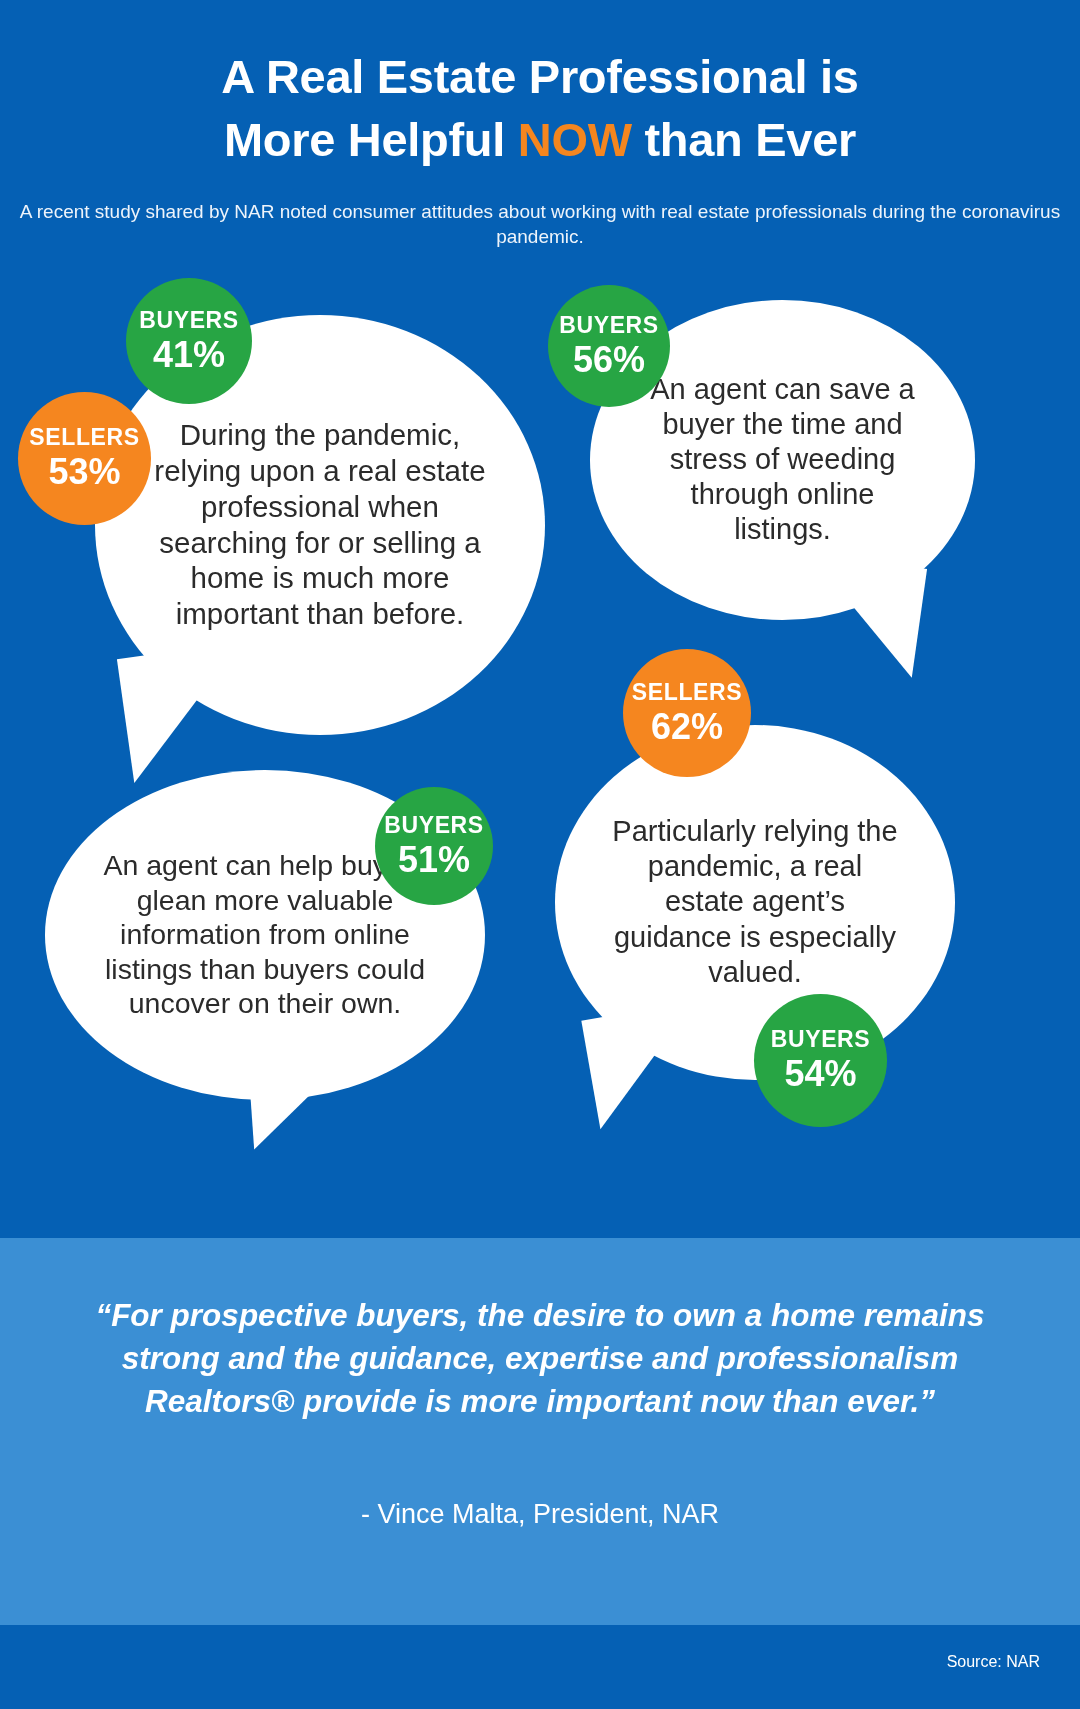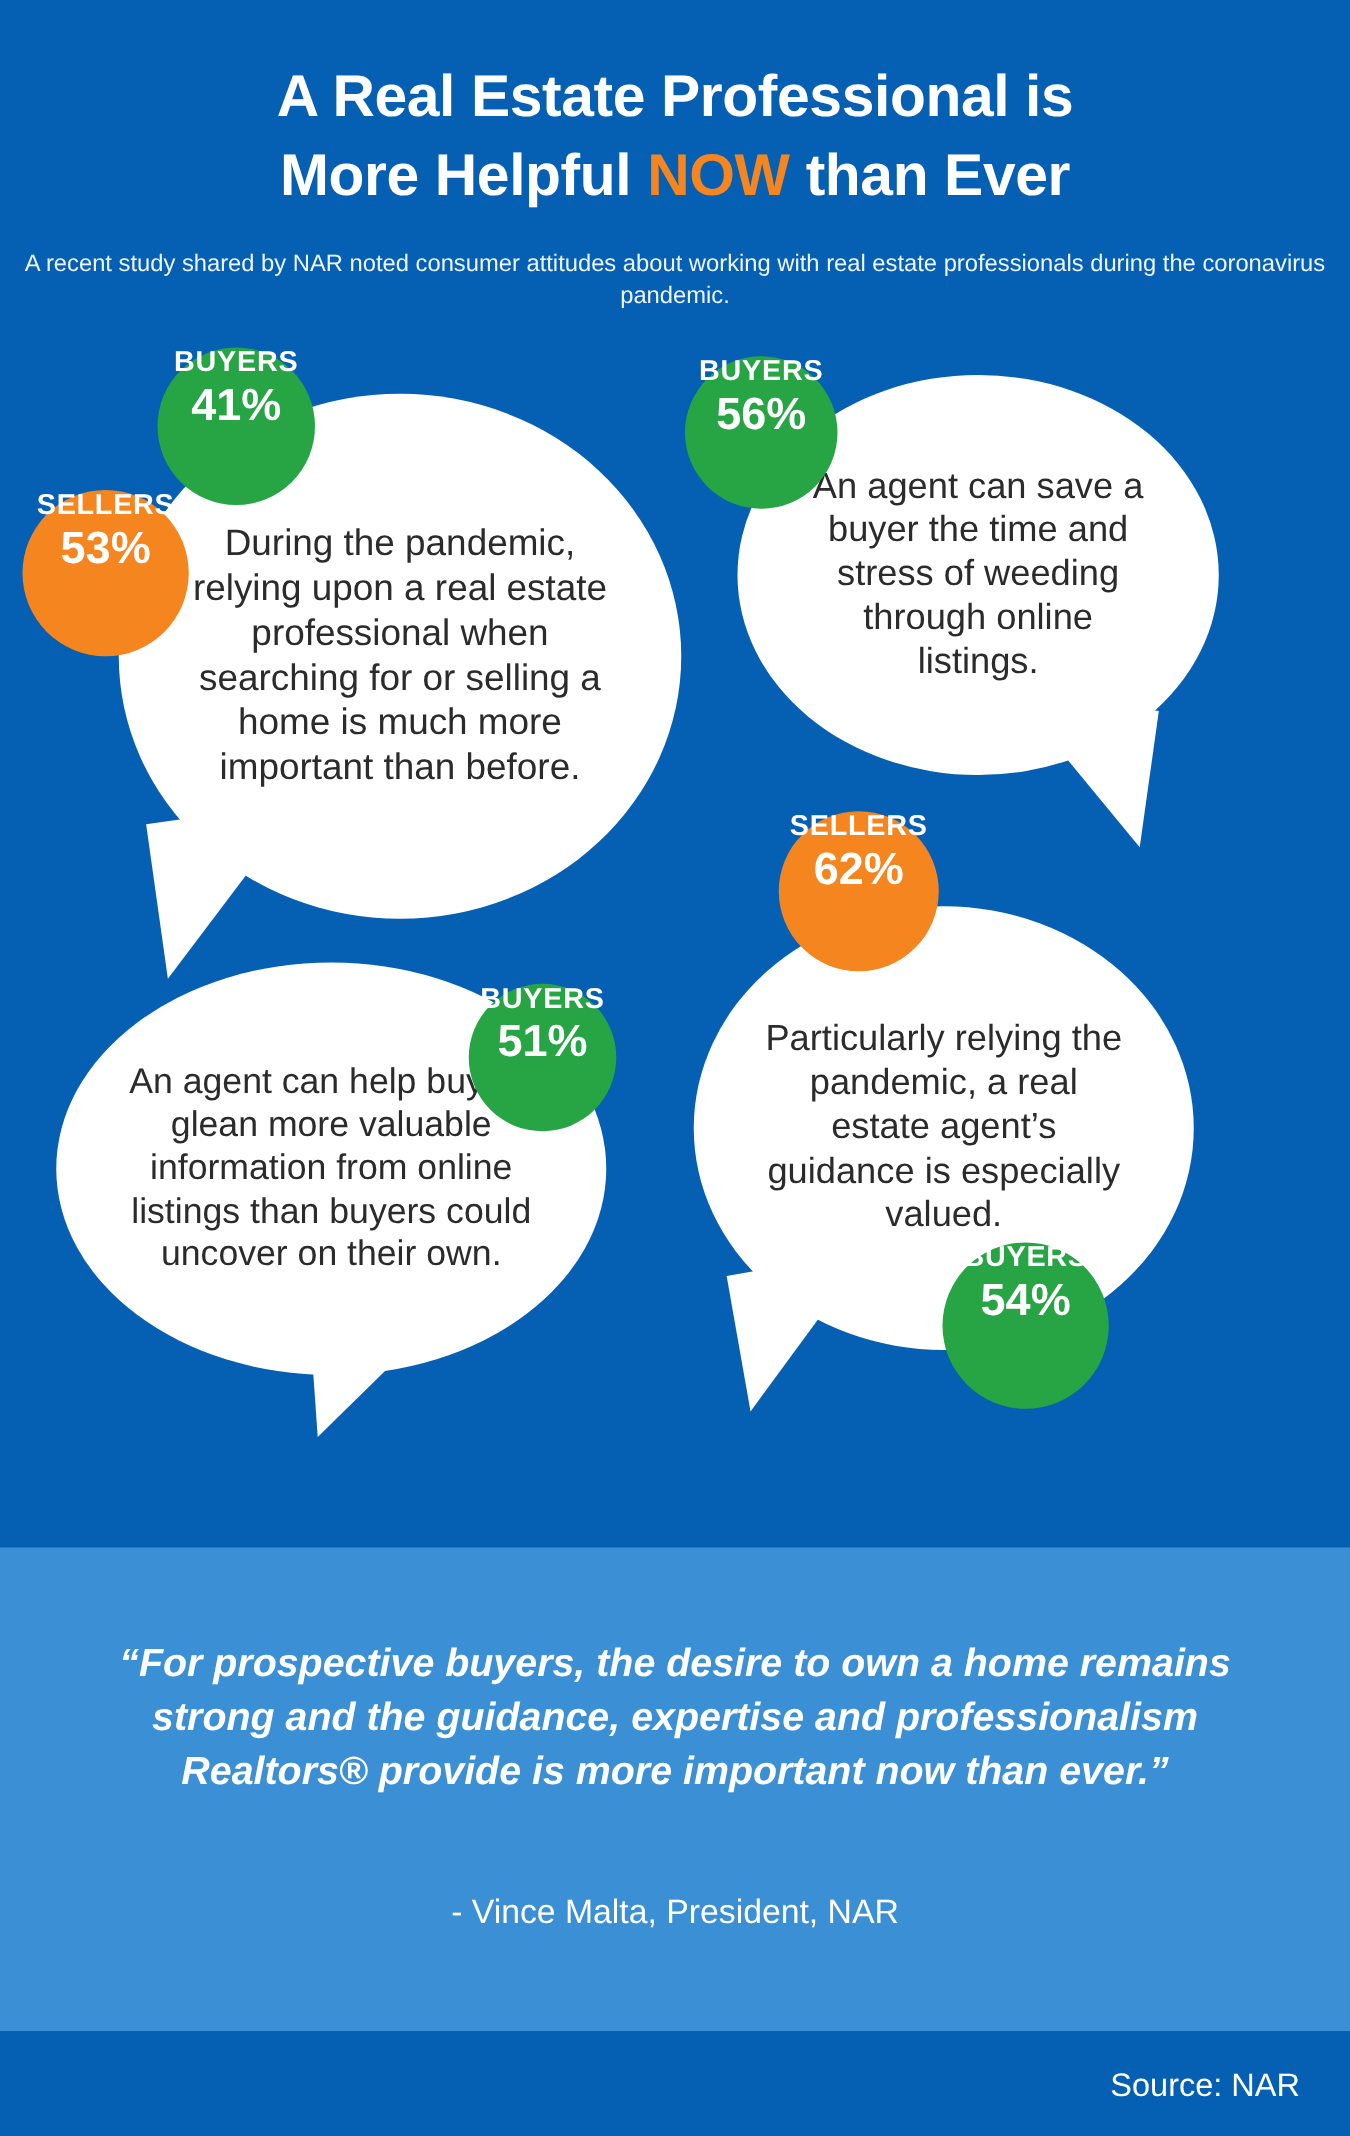--- a/index.html
+++ b/index.html
@@ -122,21 +122,21 @@
     transform: rotate(-10deg);
   }
 
   
   .badge {
     position: absolute;
     border-radius: 50%;
     display: flex;
     flex-direction: column;
     align-items: center;
-    justify-content: flex-start;
+    justify-content: center;
     color: #ffffff;
     text-align: center;
     line-height: 1;
   }
   .badge .label {
     font-size: 23px;
     font-weight: bold;
     letter-spacing: 0.6px;
     margin-bottom: 5px;
   }
@@ -155,21 +155,21 @@
   .badge-b54 { left: 754px; top: 724px; width: 133px; height: 133px; }
 
   
   .quote-band {
     position: absolute;
     left: 0; top: 1238px;
     width: 1080px;
     height: 387px;
     background: #3b8fd4;
     text-align: center;
-    padding-top: 71px;
+    padding-top: 56px;
   }
   .quote-text {
     color: #ffffff;
     font-size: 31.5px;
     font-style: italic;
     font-weight: bold;
     line-height: 1.37;
     padding: 0 60px;
   }
   .quote-attr {
@@ -183,21 +183,21 @@
   .footer {
     position: absolute;
     left: 0; top: 1625px;
     width: 1080px; height: 84px;
     background: #0560b4;
   }
   .source {
     position: absolute;
     right: 40px; top: 28px;
     color: #ffffff;
-    font-size: 26px;
+    font-size: 16px;
   }
 </style>
 </head>
 <body>
 
 <div class="header">
   <h1 class="title">
     <span>A Real Estate Professional is</span><br>
     <span>More Helpful </span><span class="now">NOW</span><span> than Ever</span>
   </h1>

